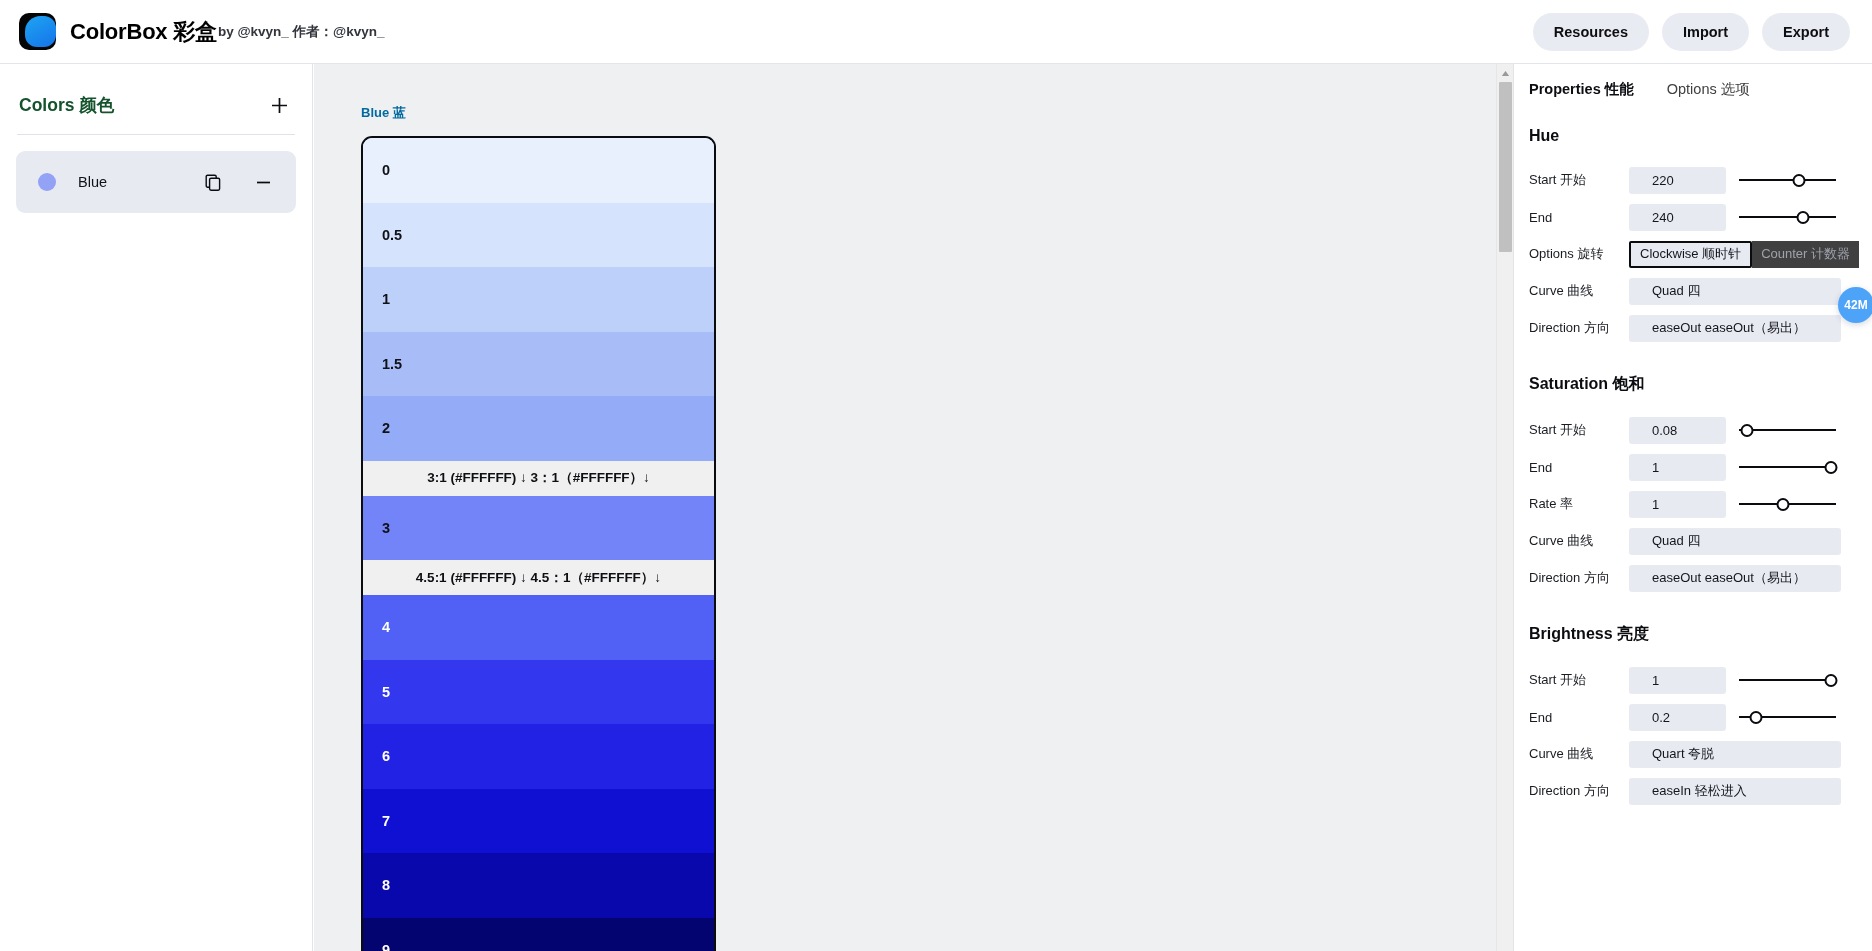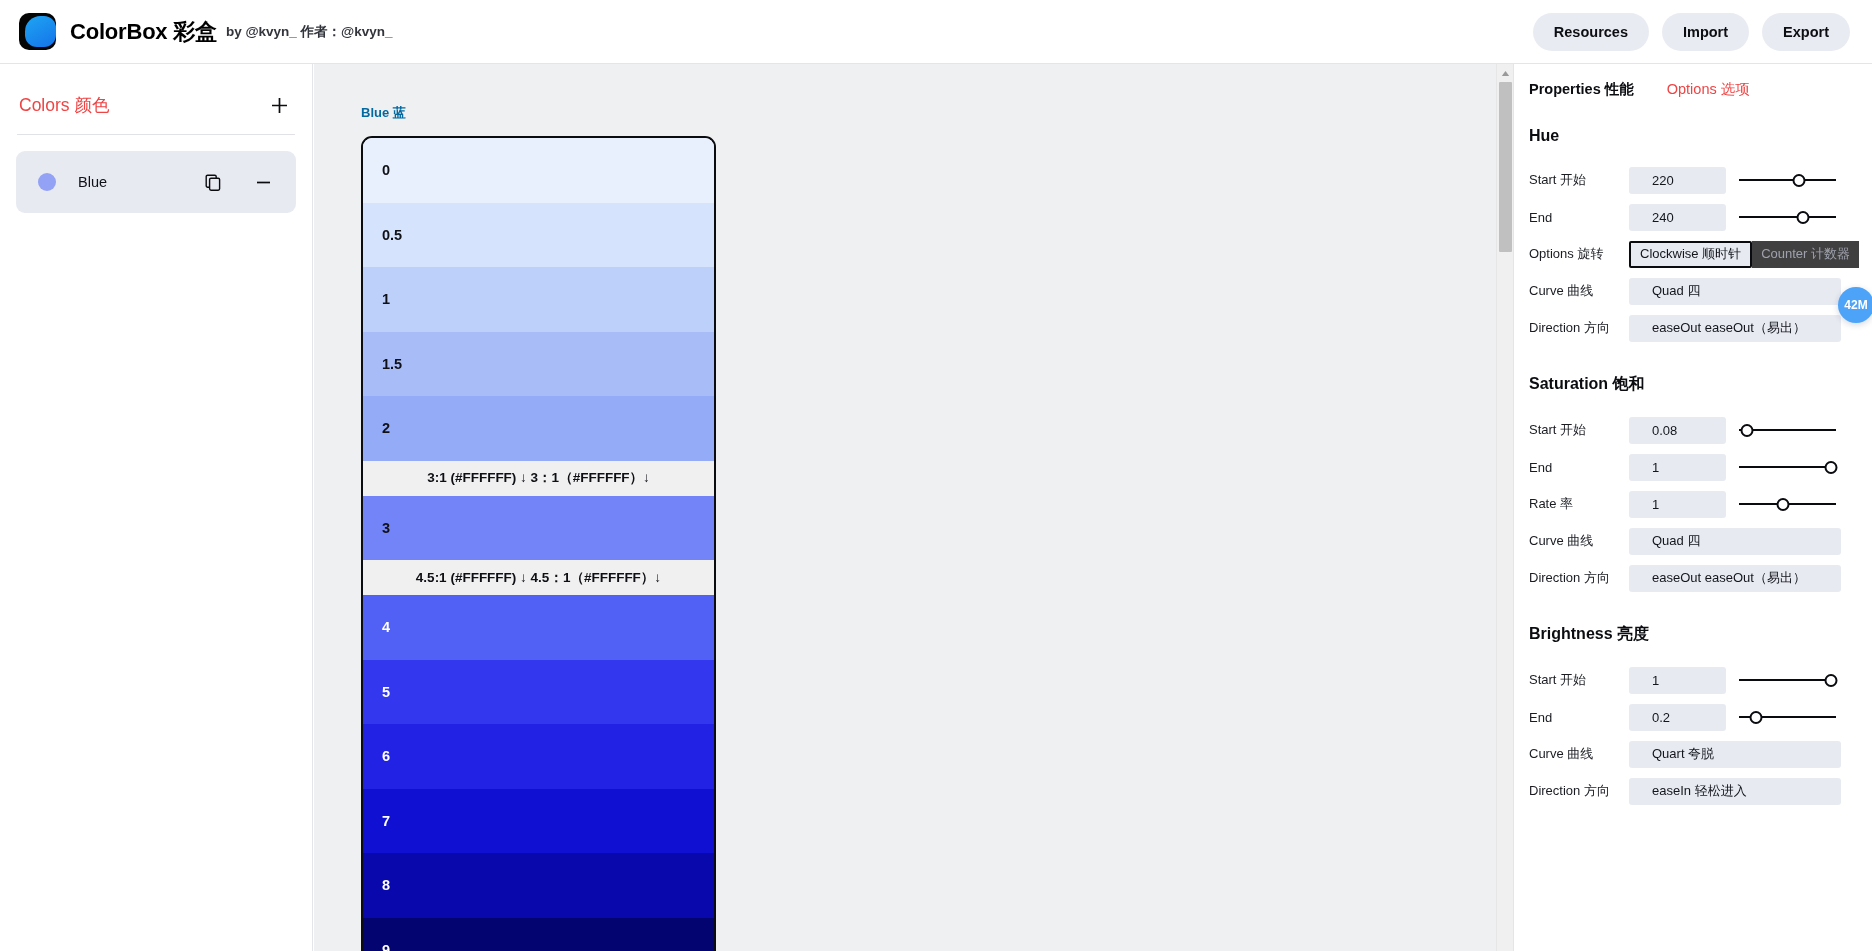--- a/index.html
+++ b/index.html
@@ -30,21 +30,21 @@
     left: 6px; top: 3px; width: 31px; height: 31px;
     border-radius: 50% 12px 12px 12px;
     background: linear-gradient(150deg, #1ea5f2 0%, #1573ea 100%);
   }
   .brand-title {
     font-size: 22px; font-weight: 700; color: #000000;
     margin-left: 14px; letter-spacing: -0.2px; white-space: nowrap;
   }
   .brand-by {
     font-size: 13.5px; font-weight: 700; color: #33353c;
-    margin-left: 9px; white-space: nowrap;
+    margin-left: 1px; white-space: nowrap;
   }
   .topbar-actions {
     margin-left: auto; margin-right: 22px;
     display: flex; align-items: center; gap: 13px;
   }
   .pill-btn {
     background: #e9ebf2; color: #0d0e12;
     border: none; border-radius: 999px;
     height: 38px; padding: 0 21px;
     font-size: 14.5px; font-weight: 700;
@@ -58,21 +58,21 @@
     width: 313px; height: 887px;
     background: #ffffff;
     border-right: 1px solid #e3e5ea;
   }
   .sidebar-head {
     display: flex; align-items: center;
     height: 54px; padding: 0 19px;
     margin-top: 14px;
   }
   .sidebar-title {
-    font-size: 17.5px; font-weight: 400; color: #ef4444;
+    font-size: 17.5px; font-weight: 700; color: #14532d;
     white-space: nowrap;
   }
   .add-btn {
     margin-left: auto;
     width: 28px; height: 28px;
     display: flex; align-items: center; justify-content: center;
     background: none; border: none; cursor: pointer;
     color: #0c0d11;
   }
   .sidebar-rule {
@@ -158,21 +158,21 @@
   .rtabs {
     display: flex; align-items: center;
     padding: 16px 0 0 15px; gap: 33px;
   }
   .rtab {
     font-size: 14.5px; font-weight: 700; color: #0c0d11;
     background: none; border: none; cursor: pointer;
     font-family: "Liberation Sans", sans-serif;
     padding: 0; white-space: nowrap;
   }
-  .rtab.inactive { color: #ef4444; font-weight: 400; }
+  .rtab.inactive { color: #404040; font-weight: 400; }
 
   .section { padding: 0 36px 0 15px; margin-top: 28px; }
   .section-title {
     font-size: 16px; font-weight: 700; color: #0c0d11;
     margin-bottom: 17px; white-space: nowrap;
   }
   .prow {
     display: flex; align-items: center;
     height: 36px; margin-bottom: 1px;
   }

